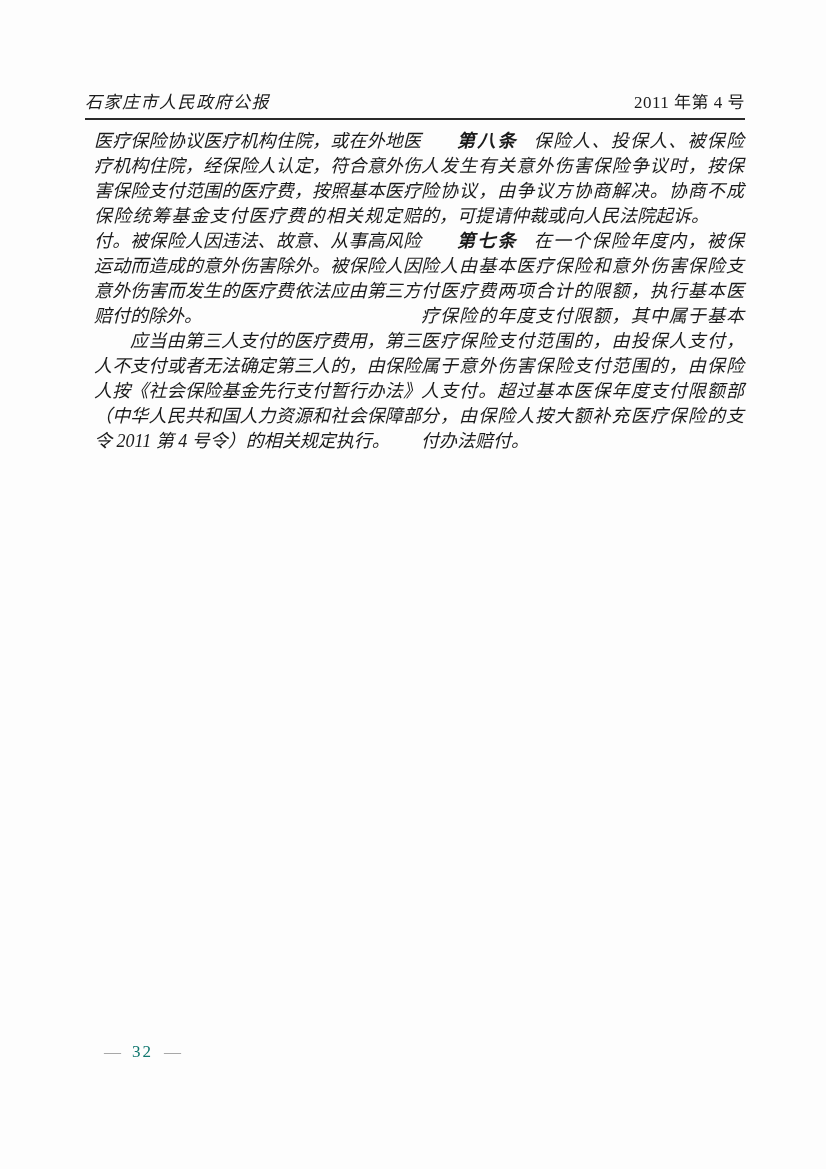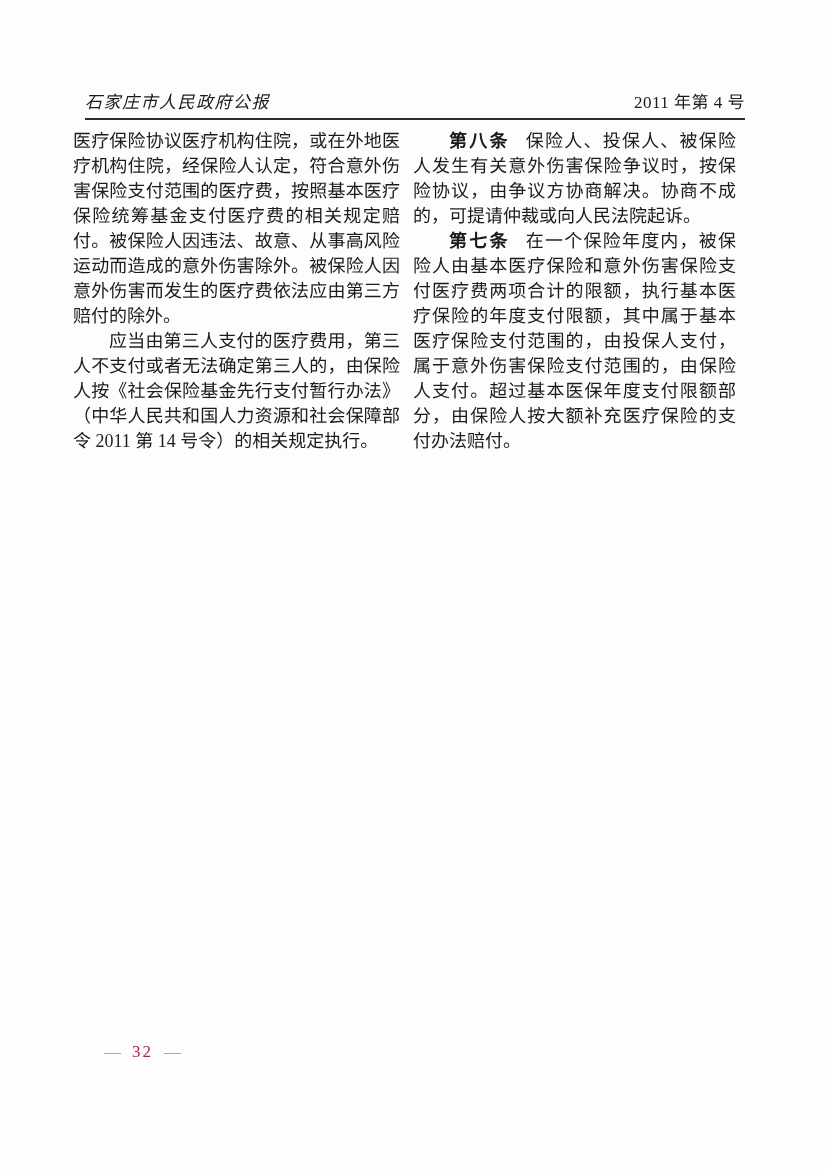--- a/index.html
+++ b/index.html
@@ -34,25 +34,25 @@
   .pub-title {
     font-style: italic;
     letter-spacing: 1.5px;
   }
   .issue-no {
     letter-spacing: 0.5px;
   }
   
   .content {
     position: absolute;
-    left: 73px;
+    left: 94px;
     top: 129px;
     width: 663px;
     display: flex;
-    gap: 13px;
+    font-style: italic;
   }
   .col {
     font-size: 18px;
     line-height: 25px;
     text-align: justify;
     text-justify: inter-character;
   }
   .col-left  { width: 327px; }
   .col-right { width: 323px; }
   .col p {
@@ -71,37 +71,37 @@
     position: absolute;
     left: 104px;
     top: 1041px;
     display: flex;
     align-items: baseline;
     gap: 11px;
     font-size: 17px;
     line-height: 22px;
   }
   .folio .dash { color: #9a9a9a; }
-  .folio .num  { color: #be185d; letter-spacing: 2px; }
+  .folio .num  { color: #0f766e; letter-spacing: 2px; }
 </style>
 </head>
 <body>
 
 <div class="page">
 
   <div class="running-head">
     <span class="pub-title">石家庄市人民政府公报</span>
     <span class="issue-no">2011 年第 4 号</span>
   </div>
 
   <div class="content">
 
     <div class="col col-left">
       <p>医疗保险协议医疗机构住院，或在外地医疗机构住院，经保险人认定，符合意外伤害保险支付范围的医疗费，按照基本医疗保险统筹基金支付医疗费的相关规定赔付。被保险人因违法、故意、从事高风险运动而造成的意外伤害除外。被保险人因意外伤害而发生的医疗费依法应由第三方赔付的除外。</p>
-      <p class="indent">应当由第三人支付的医疗费用，第三人不支付或者无法确定第三人的，由保险人按《社会保险基金先行支付暂行办法》（中华人民共和国人力资源和社会保障部令 2011 第 14 号令）的相关规定执行。</p>
+      <p class="indent">应当由第三人支付的医疗费用，第三人不支付或者无法确定第三人的，由保险人按《社会保险基金先行支付暂行办法》（中华人民共和国人力资源和社会保障部令 2011 第 4 号令）的相关规定执行。</p>
     </div>
 
     <div class="col col-right">
       <p class="indent"><span class="article-lead">第八条</span><span>保险人、投保人、被保险人发生有关意外伤害保险争议时，按保险协议，由争议方协商解决。协商不成的，可提请仲裁或向人民法院起诉。</span></p>
       <p class="indent"><span class="article-lead">第七条</span><span>在一个保险年度内，被保险人由基本医疗保险和意外伤害保险支付医疗费两项合计的限额，执行基本医疗保险的年度支付限额，其中属于基本医疗保险支付范围的，由投保人支付，属于意外伤害保险支付范围的，由保险人支付。超过基本医保年度支付限额部分，由保险人按大额补充医疗保险的支付办法赔付。</span></p>
     </div>
 
   </div>
 
   <div class="folio">

